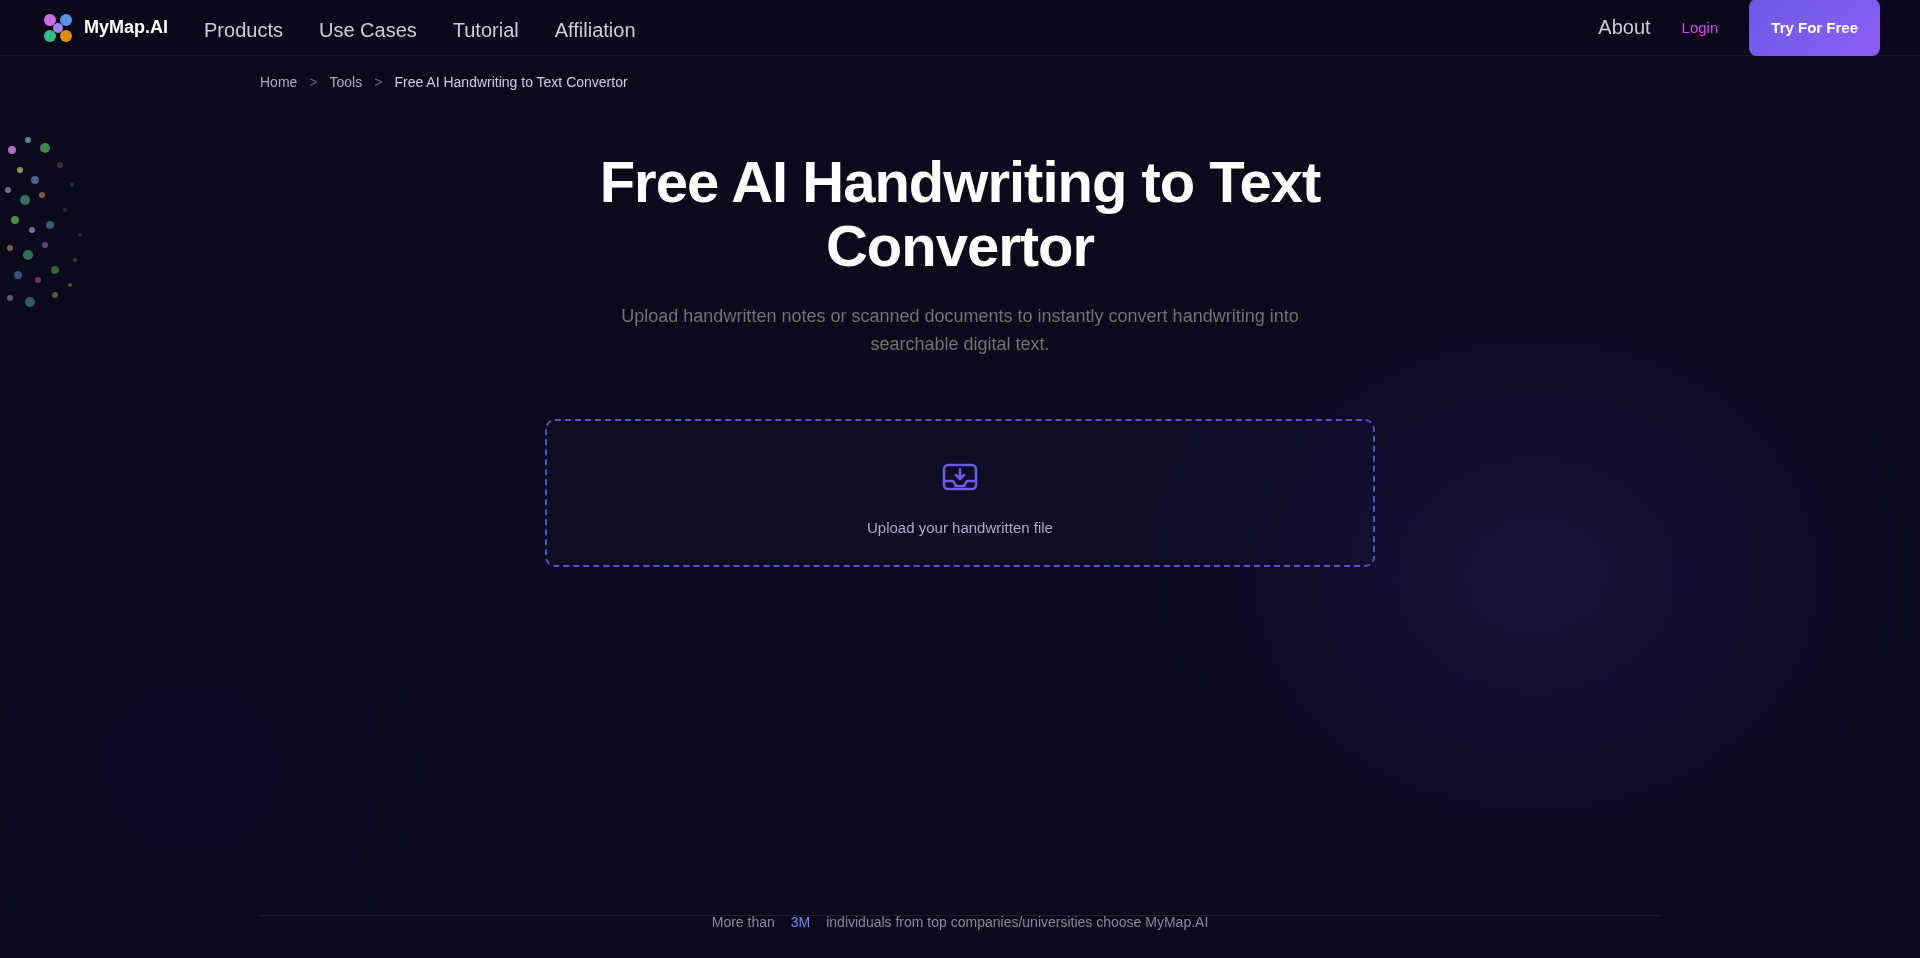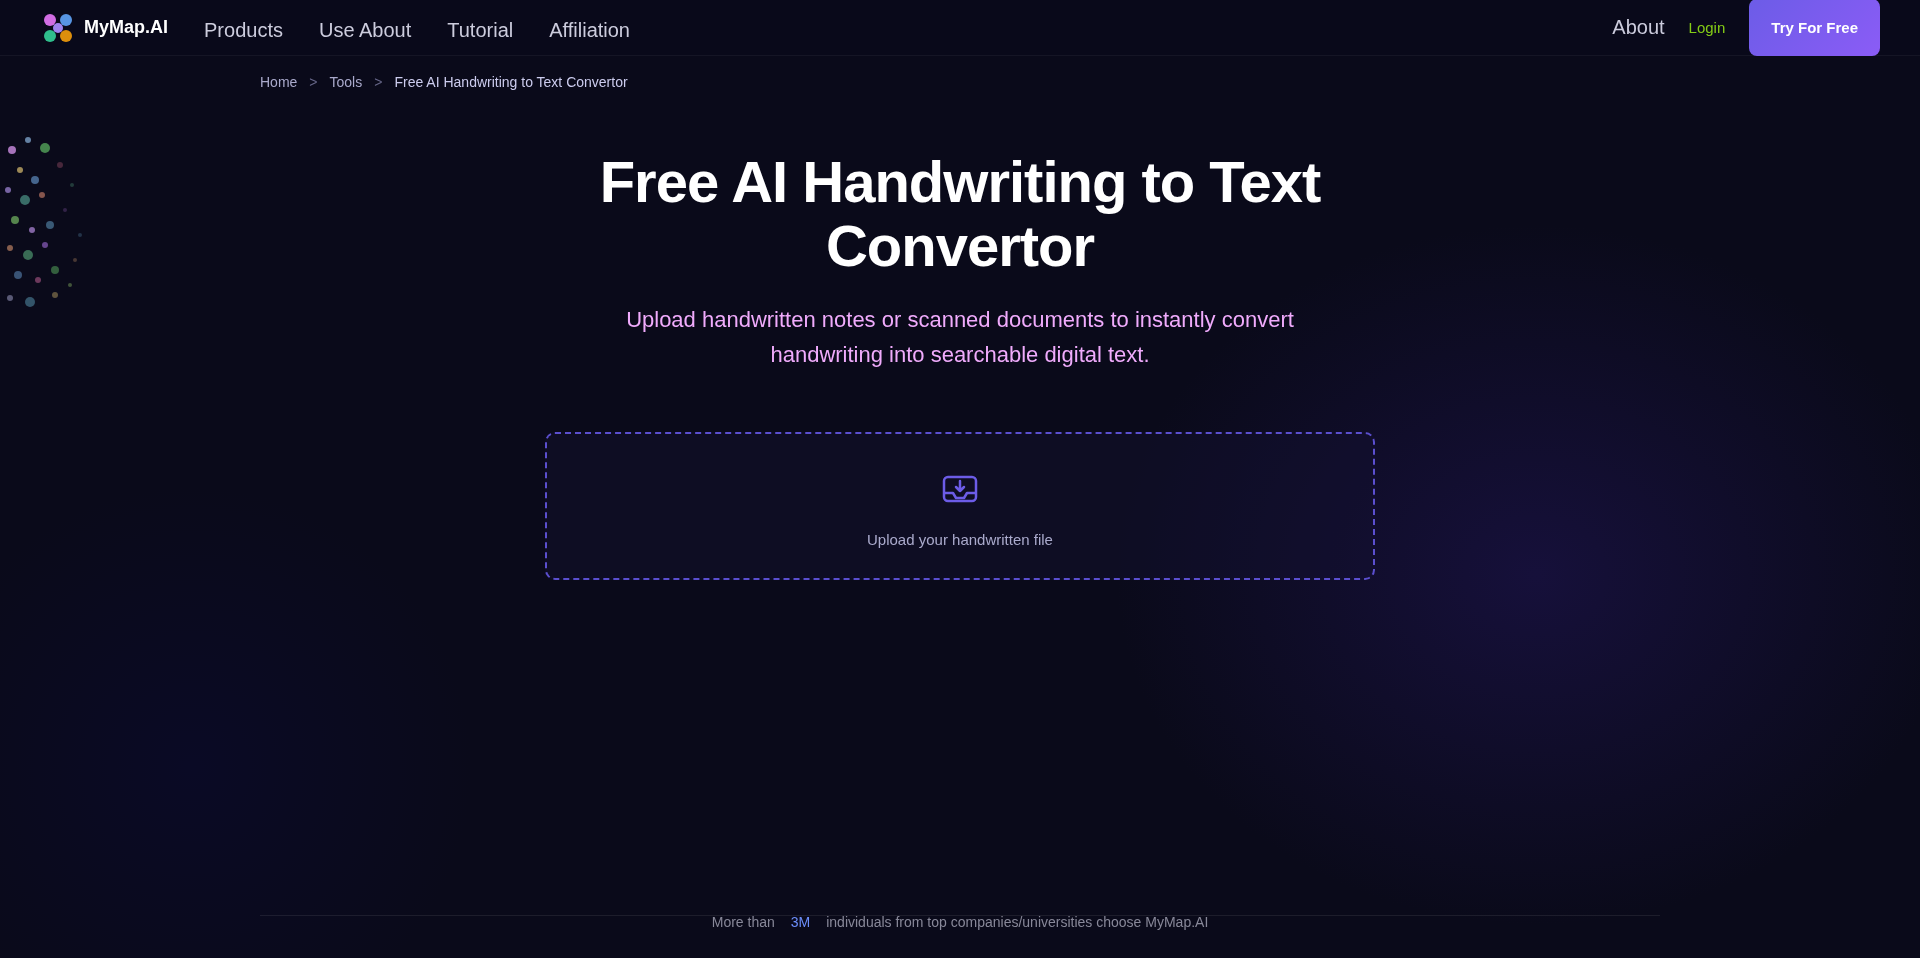--- a/index.html
+++ b/index.html
@@ -76,37 +76,37 @@
       text-decoration: none;
       font-size: 20px;
       font-weight: 400;
       cursor: pointer;
       padding: 4px 0;
     }
 
     .navbar-right {
       display: flex;
       align-items: center;
-      gap: 24px;
+      gap: 31px;
     }
 
     .btn-try {
       background: linear-gradient(135deg, #6c5ce7, #8b5cf6);
       color: #fff;
       border: none;
       border-radius: 8px;
       padding: 20px 22px;
       font-size: 15px;
       font-weight: 600;
       cursor: pointer;
       white-space: nowrap;
     }
 
     .btn-login {
-      color: #84cc16;
+      color: #d946ef;
       background: none;
       border: none;
       font-size: 15px;
       cursor: pointer;
       font-weight: 400;
     }
 
     
     .breadcrumb {
       position: relative;
@@ -147,22 +147,22 @@
       font-weight: 800;
       text-align: center;
       color: #ffffff;
       letter-spacing: -1px;
       line-height: 1.1;
       max-width: 900px;
     }
 
     .page-subtitle {
       margin-top: 24px;
-      font-size: 22px;
-      color: #f0abfc;
+      font-size: 18px;
+      color: #737373;
       text-align: center;
       max-width: 700px;
       line-height: 1.6;
     }
 
     
     .upload-area {
       margin-top: 60px;
       width: 830px;
       height: 148px;
@@ -258,21 +258,21 @@
       <svg class="logo-icon" viewBox="0 0 36 36" fill="none">
         <circle cx="10" cy="10" r="6" fill="#e879f9" opacity="0.9"></circle>
         <circle cx="26" cy="10" r="6" fill="#60a5fa" opacity="0.9"></circle>
         <circle cx="10" cy="26" r="6" fill="#34d399" opacity="0.9"></circle>
         <circle cx="26" cy="26" r="6" fill="#f59e0b" opacity="0.9"></circle>
         <circle cx="18" cy="18" r="5" fill="#a78bfa" opacity="0.95"></circle>
       </svg>
       <span>MyMap.AI</span>
     </a>
     <a class="nav-link" href="#">Products</a>
-    <a class="nav-link" href="#">Use About</a>
+    <a class="nav-link" href="#">Use Cases</a>
     <a class="nav-link" href="#">Tutorial</a>
     <a class="nav-link" href="#">Affiliation</a>
   </div>
   <div class="navbar-right">
     <a class="nav-link" href="#">About</a>
     <button class="btn-login">Login</button>
     <button class="btn-try">Try For Free</button>
   </div>
 </nav>
 

